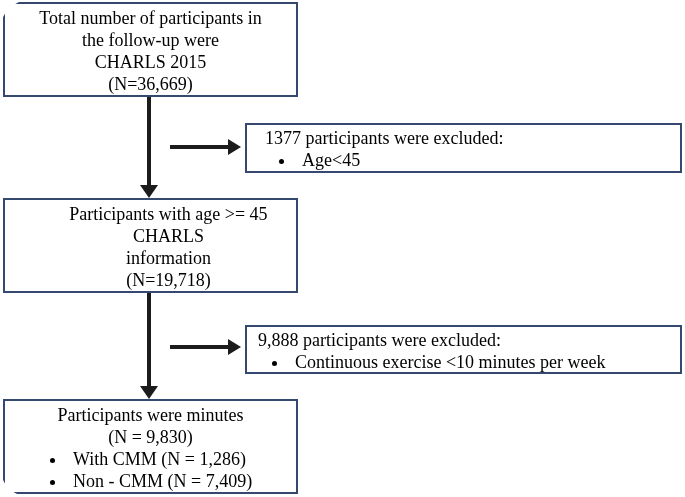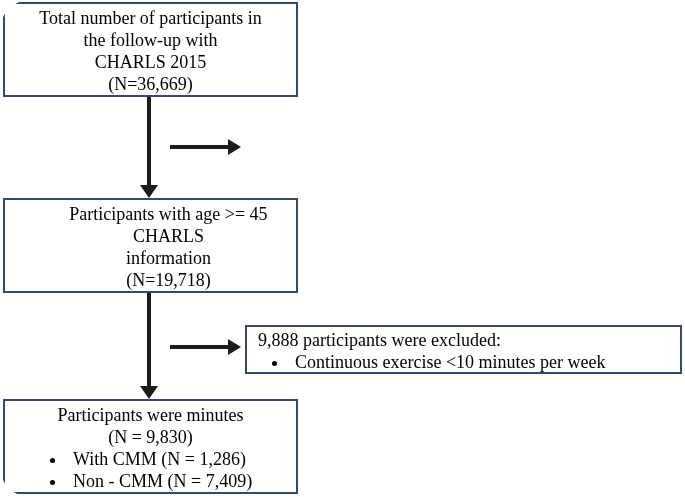--- a/index.html
+++ b/index.html
@@ -84,25 +84,31 @@
     </g>
 
     <g>
       <line x1="170" y1="347" x2="229" y2="347" stroke="#1c1c1c" stroke-width="4"></line>
       <polygon points="228,339 228,355 241,347" fill="#1c1c1c"></polygon>
     </g>
   </svg>
 
   <div class="box main-box" id="box-total">
     <div>Total number of participants in</div>
-    <div>the follow-up with</div>
+    <div>the follow-up were</div>
     <div>CHARLS 2015</div>
     <div>(N=36,669)</div>
   </div>
 
+  <div class="box side-box" id="box-excl-1">
+    <div>1377 participants were excluded:</div>
+    <ul>
+      <li>Age&lt;45</li>
+    </ul>
+  </div>
 
   <div class="box main-box" id="box-age">
     <div>Participants with age &gt;= 45</div>
     <div>CHARLS</div>
     <div>information</div>
     <div>(N=19,718)</div>
   </div>
 
   <div class="box side-box" id="box-excl-2">
     <div>9,888 participants were excluded:</div>

